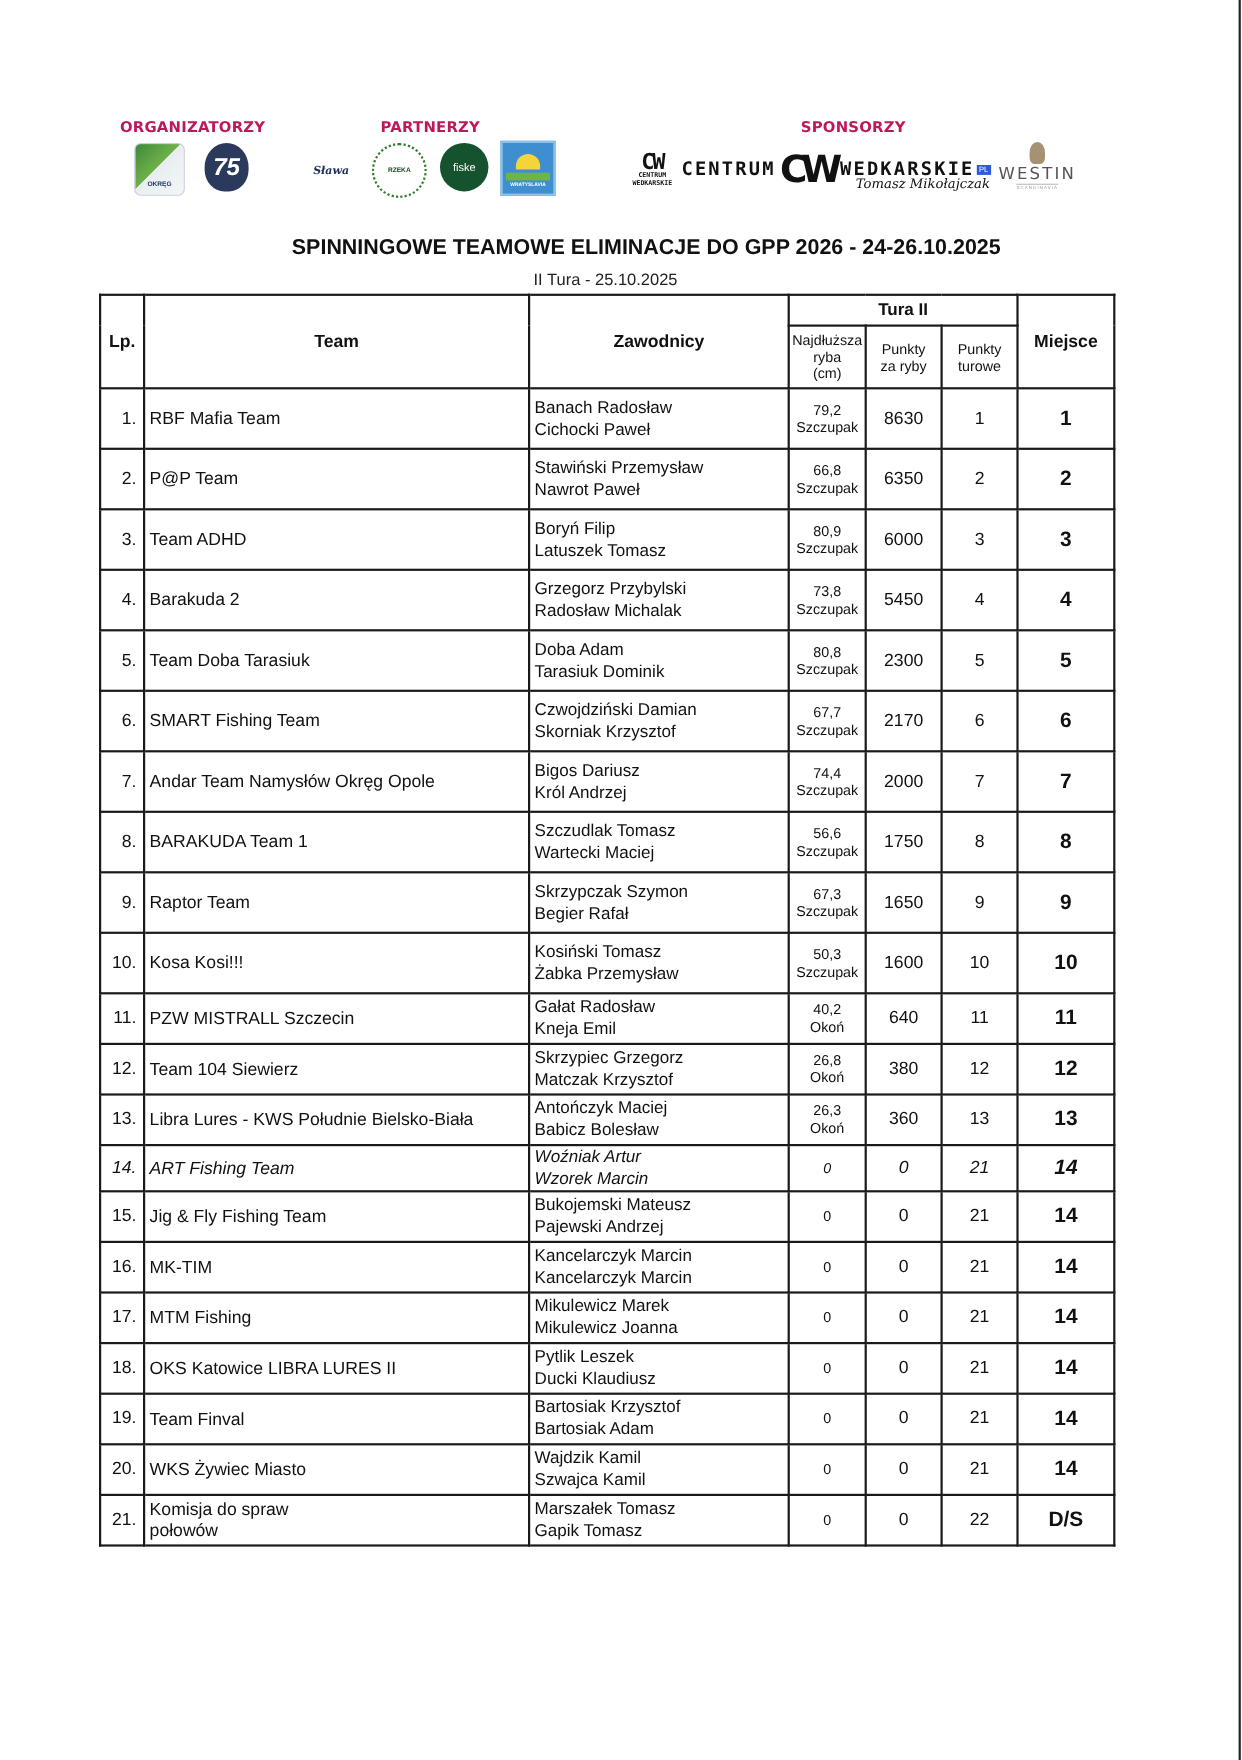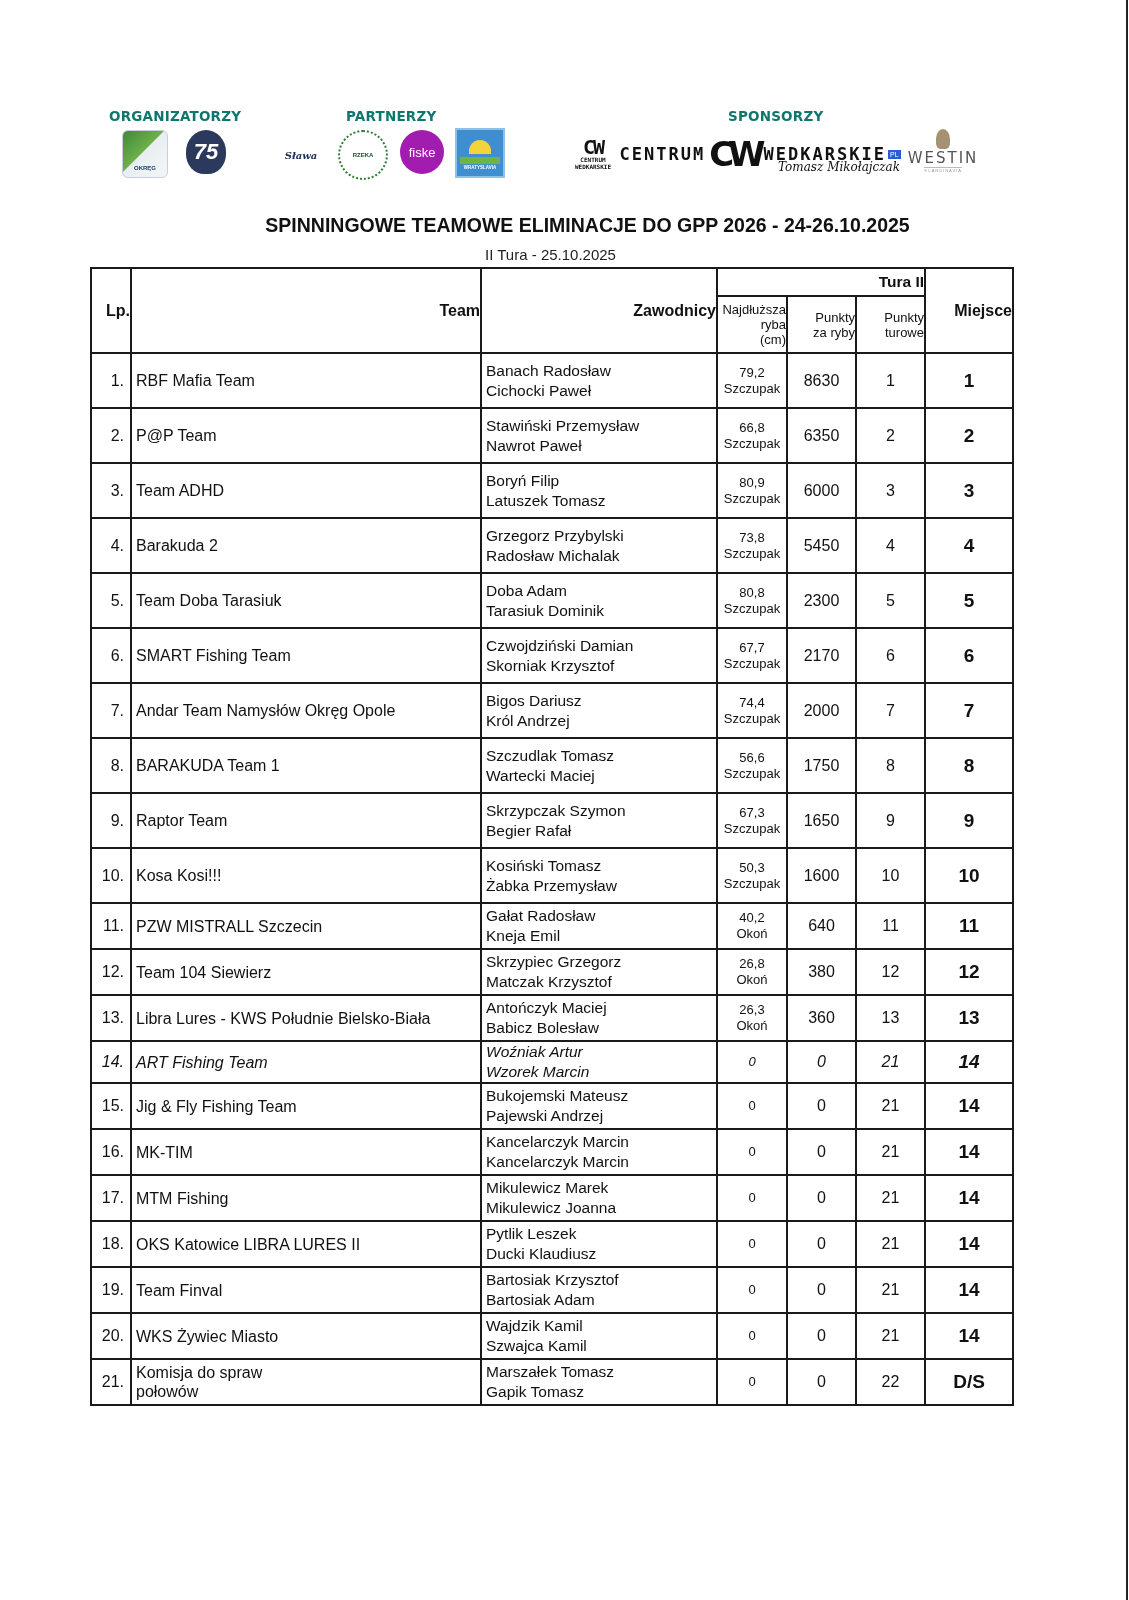--- a/index.html
+++ b/index.html
@@ -4,35 +4,35 @@
 <style>
   html, body { margin: 0; padding: 0; }
   body {
     width: 1129px; height: 1600px; background: #ffffff; position: relative; overflow: hidden;
     font-family: "Liberation Sans", sans-serif; color: #111;
   }
   .edge-line { position: absolute; top: 0; right: 1px; width: 2px; height: 1600px; background: #222; }
 
   
   .logos { position: absolute; top: 104px; left: 0; width: 1129px; height: 80px; }
-  .group-label { position: absolute; font-family: "DejaVu Sans", sans-serif; font-weight: bold; font-size: 13.5px; letter-spacing: 0.2px; color: #0f766e; text-align: right; }
+  .group-label { position: absolute; font-family: "DejaVu Sans", sans-serif; font-weight: bold; font-size: 13.5px; letter-spacing: 0.2px; color: #be185d; text-align: right; }
   .logo { position: absolute; display: flex; align-items: center; justify-content: center; }
 
   .pzw { left: 122px; top: 26px; width: 44px; height: 46px; border-radius: 6px;
          background: linear-gradient(135deg, #3d8a3a 0%, #6fb04a 45%, #e8eef0 46%, #f3f6f7 100%);
          border: 1px solid #ccd; }
   .pzw span { font-size: 6px; color: #1e3a6b; font-weight: bold; margin-top: 28px; }
   .l75 { left: 186px; top: 26px; width: 40px; height: 44px; border-radius: 50% 50% 45% 45%;
          background: #2b3a5c; color: #fff; font-weight: bold; font-size: 22px; font-style: italic; }
 
   .slawa { left: 286px; top: 28px; width: 30px; height: 46px; }
   .slawa .sail { width: 22px; height: 26px; background: linear-gradient(180deg,#f0b83c,#e9a72a); border-radius: 50% 50% 10% 10%; }
   .slawa .txt { font-family: "DejaVu Serif", serif; font-style: italic; font-size: 10px; color: #1d2e5a; font-weight: bold; }
   .rzeka { left: 338px; top: 26px; width: 46px; height: 46px; border-radius: 50%; border: 2px dotted #2e7d32; font-size: 6px; font-weight: bold; color: #1b4d1f; }
-  .fiske { left: 400px; top: 26px; width: 44px; height: 44px; border-radius: 50%; background: #a21caf; color: #fff; font-size: 13px; }
+  .fiske { left: 400px; top: 26px; width: 44px; height: 44px; border-radius: 50%; background: #14532d; color: #fff; font-size: 10px; }
   .wratys { left: 455px; top: 24px; width: 46px; height: 46px; background: #3f8fd0; border: 2px solid #8cc2ea; flex-direction: column; }
   .wratys .sun { width: 22px; height: 14px; background: #f5d33a; border-radius: 22px 22px 0 0; margin-top: 4px; }
   .wratys .band { width: 40px; height: 7px; background: #6fb545; margin-top: 3px; }
   .wratys .name { font-size: 4.5px; color: #fff; font-weight: bold; margin-top: 1px; }
 
   .cw-small { left: 566px; top: 28px; width: 54px; height: 44px; flex-direction: column; }
   .cw-small .mark { font-family: "DejaVu Sans Mono", monospace; font-weight: bold; font-size: 20px; line-height: 18px; letter-spacing: -2px; }
   .cw-small .t { font-family: "DejaVu Sans Mono", monospace; font-size: 6px; line-height: 7px; font-weight: bold; }
   .cw-big { left: 628px; top: 28px; width: 264px; height: 44px; }
   .cw-big .word { font-family: "DejaVu Sans Mono", monospace; font-weight: bold; font-size: 17px; letter-spacing: 2px; }
@@ -44,21 +44,21 @@
   .westin .name { font-family: "DejaVu Sans", sans-serif; font-size: 15px; letter-spacing: 2px; color: #555; }
   .westin .sub { font-size: 4px; color: #999; letter-spacing: 1px; border-top: 1px solid #bbb; }
 
   
   .doc-title { position: absolute; top: 214px; left: 0; width: 1101px; text-align: center; font-weight: bold; font-size: 19.5px; color: #111; padding-left: 37px; }
   .doc-subtitle { position: absolute; top: 246px; left: 0; width: 1101px; text-align: center; font-size: 15px; color: #222; }
 
   
   table.results { position: absolute; top: 267px; left: 90px; border-collapse: collapse; table-layout: fixed; }
   table.results th, table.results td { border: 2px solid #1a1a1a; padding: 0; }
-  table.results th { font-weight: bold; font-size: 16px; text-align: right; vertical-align: middle; }
+  table.results th { font-weight: bold; font-size: 16px; text-align: center; vertical-align: middle; }
   .h-tura { height: 26px; font-size: 15.5px !important; }
   .h-sub { font-weight: normal !important; font-size: 13px !important; line-height: 15px; }
   .c-lp { text-align: right; padding-right: 6px !important; font-size: 16px; }
   .c-team { text-align: left; padding-left: 4px !important; font-size: 16px; line-height: 19px; }
   .c-players { text-align: left; padding-left: 4px !important; font-size: 15.5px; line-height: 20px; }
   .c-fish { text-align: center; font-size: 13px; line-height: 16px; }
   .c-pts { text-align: center; font-size: 16px; }
   .c-place { text-align: center; font-weight: bold; font-size: 19px; }
   .player { display: block; white-space: nowrap; }
   .fish-len, .fish-sp { display: block; }

